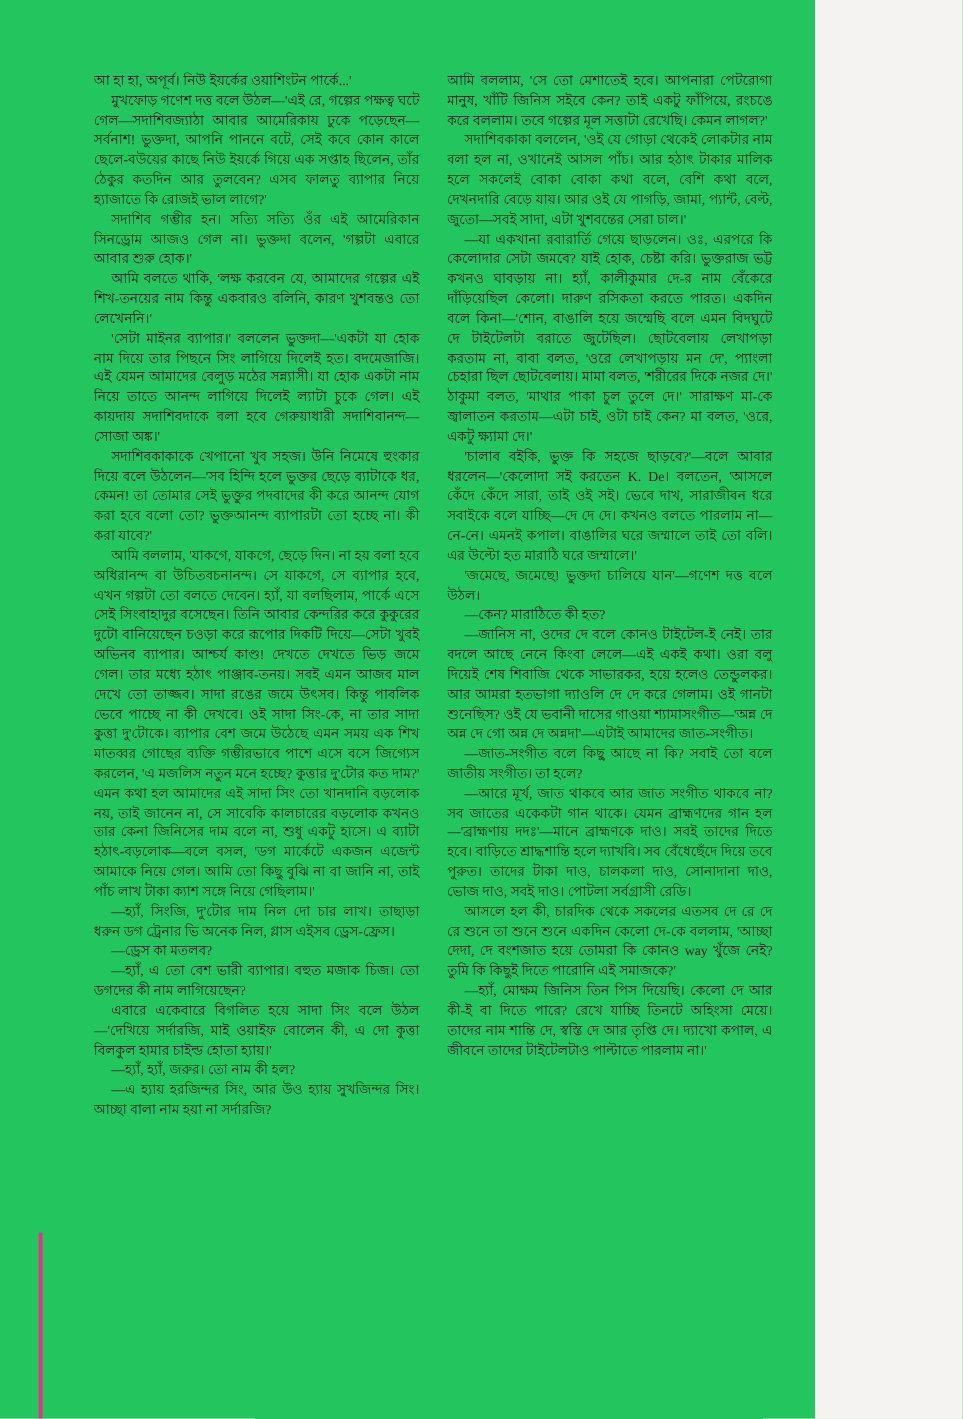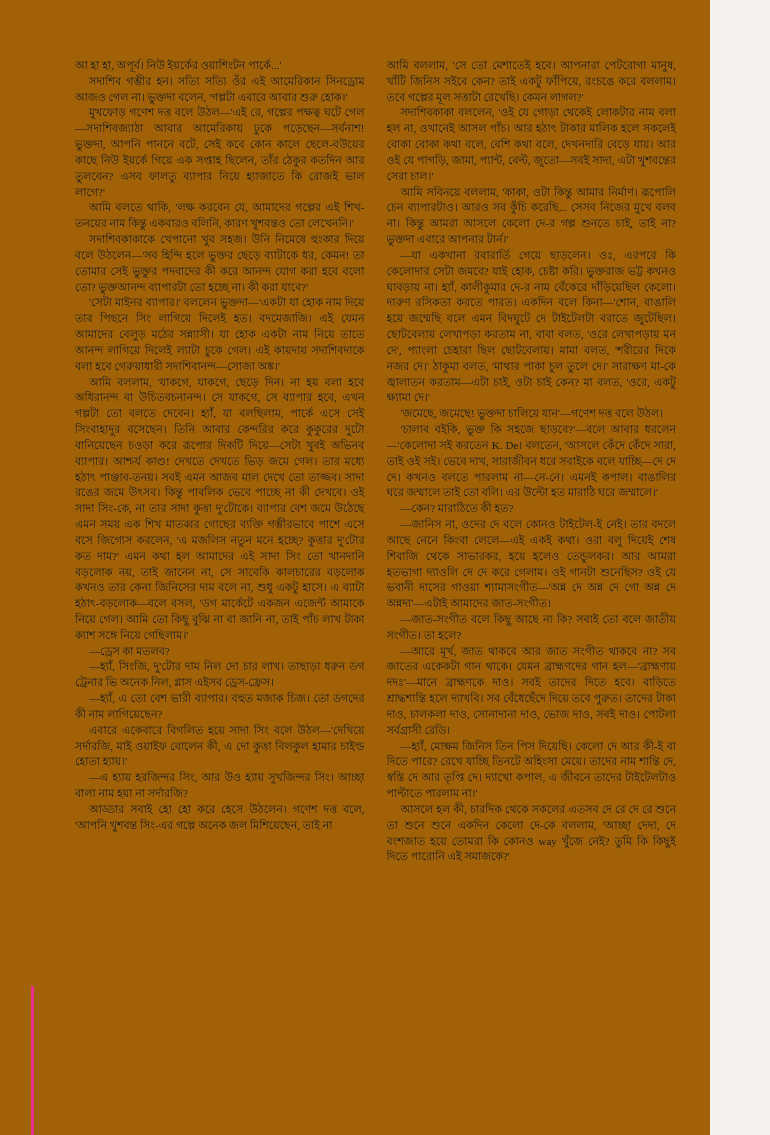--- a/index.html
+++ b/index.html
@@ -3,22 +3,22 @@
 <meta charset="utf-8">
 <style>
   * { margin: 0; padding: 0; box-sizing: border-box; }
   html, body {
     width: 770px; height: 1135px;
     background: #f4f3f1;
     font-family: "Liberation Serif", serif;
   }
   .page {
     position: relative;
-    width: 710px; height: 1135px;
-    background: #a16207;
+    width: 652px; height: 1135px;
+    background: #22c55e;
     overflow: hidden;
     color: #1c1c1c;
   }
   .columns {
     position: absolute;
     left: 75px; top: 58px; right: 34px; bottom: 26px;
     display: flex;
     gap: 22px;
   }
   .column {
@@ -60,42 +60,41 @@
 
   <div class="margin-accent-line" style="background: rgb(233, 48, 143);"></div>
 
   <div class="rotated-label">
     
   </div>
 
   <div class="columns">
     <div class="column">
         <p>আ হা হা, অপূর্ব। নিউ ইয়র্কের ওয়াশিংটন পার্কে...'</p>
+        <p>মুখফোড় গণেশ দত্ত বলে উঠল—'এই রে, গল্পের পক্ষত্ব ঘটে গেল—সদাশিবজ্যাঠা আবার আমেরিকায় ঢুকে পড়েছেন—সর্বনাশ! ভুক্তদা, আপনি পাননে বটে, সেই কবে কোন কালে ছেলে-বউয়ের কাছে নিউ ইয়র্কে গিয়ে এক সপ্তাহ ছিলেন, তাঁর ঠেকুর কতদিন আর তুলবেন? এসব ফালতু ব্যাপার নিয়ে হ্যাজাতে কি রোজই ভাল লাগে?'</p>
         <p>সদাশিব গম্ভীর হন। সত্যি সত্যি ওঁর এই আমেরিকান সিনড্রোম আজও গেল না। ভুক্তদা বলেন, 'গল্পটা এবারে আবার শুরু হোক।'</p>
-        <p>মুখফোড় গণেশ দত্ত বলে উঠল—'এই রে, গল্পের পক্ষত্ব ঘটে গেল—সদাশিবজ্যাঠা আবার আমেরিকায় ঢুকে পড়েছেন—সর্বনাশ! ভুক্তদা, আপনি পাননে বটে, সেই কবে কোন কালে ছেলে-বউয়ের কাছে নিউ ইয়র্কে গিয়ে এক সপ্তাহ ছিলেন, তাঁর ঠেকুর কতদিন আর তুলবেন? এসব ফালতু ব্যাপার নিয়ে হ্যাজাতে কি রোজই ভাল লাগে?'</p>
         <p>আমি বলতে থাকি, 'লক্ষ করবেন যে, আমাদের গল্পের এই শিখ-তনয়ের নাম কিন্তু একবারও বলিনি, কারণ খুশবন্তও তো লেখেননি।'</p>
+        <p>'সেটা মাইনর ব্যাপার।' বললেন ভুক্তদা—'একটা যা হোক নাম দিয়ে তার পিছনে সিং লাগিয়ে দিলেই হত। বদমেজাজি। এই যেমন আমাদের বেলুড় মঠের সন্ন্যাসী। যা হোক একটা নাম নিয়ে তাতে আনন্দ লাগিয়ে দিলেই ল্যাটা চুকে গেল। এই কায়দায় সদাশিবদাকে বলা হবে গেরুয়াধারী সদাশিবানন্দ—সোজা অঙ্ক।'</p>
         <p>সদাশিবকাকাকে খেপানো খুব সহজ। উনি নিমেষে হুংকার দিয়ে বলে উঠলেন—'সব হিন্দি হলে ভুক্তর ছেড়ে ব্যাটাকে ধর, কেমন! তা তোমার সেই ভুক্তুর পদবাদের কী করে আনন্দ যোগ করা হবে বলো তো? ভুক্তআনন্দ ব্যাপারটা তো হচ্ছে না। কী করা যাবে?'</p>
-        <p>'সেটা মাইনর ব্যাপার।' বললেন ভুক্তদা—'একটা যা হোক নাম দিয়ে তার পিছনে সিং লাগিয়ে দিলেই হত। বদমেজাজি। এই যেমন আমাদের বেলুড় মঠের সন্ন্যাসী। যা হোক একটা নাম নিয়ে তাতে আনন্দ লাগিয়ে দিলেই ল্যাটা চুকে গেল। এই কায়দায় সদাশিবদাকে বলা হবে গেরুয়াধারী সদাশিবানন্দ—সোজা অঙ্ক।'</p>
         <p>আমি বললাম, 'যাকগে, যাকগে, ছেড়ে দিন। না হয় বলা হবে অধিরানন্দ বা উচিতবচনানন্দ। সে যাকগে, সে ব্যাপার হবে, এখন গল্পটা তো বলতে দেবেন। হ্যাঁ, যা বলছিলাম, পার্কে এসে সেই সিংবাহাদুর বসেছেন। তিনি আবার কেন্দরির করে কুকুরের দুটো বানিয়েছেন চওড়া করে রূপোর দিকটি দিয়ে—সেটা খুবই অভিনব ব্যাপার। আশ্চর্য কাণ্ড! দেখতে দেখতে ভিড় জমে গেল। তার মধ্যে হঠাৎ পাঞ্জাব-তনয়। সবই এমন আজব মাল দেখে তো তাজ্জব। সাদা রঙের জমে উৎসব। কিন্তু পাবলিক ভেবে পাচ্ছে না কী দেখবে। ওই সাদা সিং-কে, না তার সাদা কুত্তা দু'টোকে। ব্যাপার বেশ জমে উঠেছে এমন সময় এক শিখ মাতব্বর গোছের ব্যক্তি গম্ভীরভাবে পাশে এসে বসে জিগ্যেস করলেন, 'এ মজলিস নতুন মনে হচ্ছে? কুত্তার দু'টোর কত দাম?' এমন কথা হল আমাদের এই সাদা সিং তো খানদানি বড়লোক নয়, তাই জানেন না, সে সাবেকি কালচারের বড়লোক কখনও তার কেনা জিনিসের দাম বলে না, শুধু একটু হাসে। এ ব্যাটা হঠাৎ-বড়লোক—বলে বসল, 'ডগ মার্কেটে একজন এজেন্ট আমাকে নিয়ে গেল। আমি তো কিছু বুঝি না বা জানি না, তাই পাঁচ লাখ টাকা ক্যাশ সঙ্গে নিয়ে গেছিলাম।'</p>
+        <p>—হ্যাঁ, সিংজি, দু'টোর দাম নিল দো চার লাখ। তাছাড়া ধরুন ডগ ট্রেনার ভি অনেক নিল, গ্লাস এইসব ড্রেস-ফ্রেস।</p>
         <p>—ড্রেস কা মতলব?</p>
-        <p>—হ্যাঁ, সিংজি, দু'টোর দাম নিল দো চার লাখ। তাছাড়া ধরুন ডগ ট্রেনার ভি অনেক নিল, গ্লাস এইসব ড্রেস-ফ্রেস।</p>
         <p>—হ্যাঁ, এ তো বেশ ভারী ব্যাপার। বহুত মজাক চিজ। তো ডগদের কী নাম লাগিয়েছেন?</p>
         <p>এবারে একেবারে বিগলিত হয়ে সাদা সিং বলে উঠল—'দেখিয়ে সর্দারজি, মাই ওয়াইফ বোলেন কী, এ দো কুত্তা বিলকুল হামার চাইল্ড হোতা হ্যায়।'</p>
+        <p>—হ্যাঁ, হ্যাঁ, জরুর। তো নাম কী হল?</p>
         <p>—এ হ্যায় হরজিন্দর সিং, আর উও হ্যায় সুখজিন্দর সিং। আচ্ছা বালা নাম হয়া না সর্দারজি?</p>
-        <p>আড্ডার সবাই হো হো করে হেসে উঠলেন। গণেশ দত্ত বলে, 'আপনি খুশবন্ত সিং-এর গল্পে অনেক জল মিশিয়েছেন, তাই না</p>
       </div>
     <div class="column">
         <p>আমি বললাম, 'সে তো মেশাতেই হবে। আপনারা পেটরোগা মানুষ, খাঁটি জিনিস সইবে কেন? তাই একটু ফাঁপিয়ে, রংচঙে করে বললাম। তবে গল্পের মূল সত্তাটা রেখেছি। কেমন লাগল?'</p>
         <p>সদাশিবকাকা বললেন, 'ওই যে গোড়া থেকেই লোকটার নাম বলা হল না, ওখানেই আসল পাঁচ। আর হঠাৎ টাকার মালিক হলে সকলেই বোকা বোকা কথা বলে, বেশি কথা বলে, দেখনদারি বেড়ে যায়। আর ওই যে পাগড়ি, জামা, প্যান্ট, বেল্ট, জুতো—সবই সাদা, এটা খুশবন্তের সেরা চাল।'</p>
-        <p>আমি সবিনয়ে বললাম, 'কাকা, ওটা কিন্তু আমার নির্মাণ। রূপোলি চেন ব্যাপারটাও। আরও সব কুঁচি করেছি... সেসব নিজের মুখে বলব না। কিন্তু আমরা আসলে কেলো দে-র গল্প শুনতে চাই, তাই না? ভুক্তদা এবারে আপনার টার্ন।'</p>
         <p>—যা একখানা রবারার্তি গেয়ে ছাড়লেন। ওঃ, এরপরে কি কেলোদার সেটা জমবে? যাই হোক, চেষ্টা করি। ভুক্তরাজ ভট্ট কখনও ঘাবড়ায় না। হ্যাঁ, কালীকুমার দে-র নাম বেঁকেরে দাঁড়িয়েছিল কেলো। দারুণ রসিকতা করতে পারত। একদিন বলে কিনা—'শোন, বাঙালি হয়ে জম্মেছি বলে এমন বিদঘুটে দে টাইটেলটা বরাতে জুটেছিল। ছোটবেলায় লেখাপড়া করতাম না, বাবা বলত, 'ওরে লেখাপড়ায় মন দে', প্যাংলা চেহারা ছিল ছোটবেলায়। মামা বলত, 'শরীরের দিকে নজর দে।' ঠাকুমা বলত, 'মাথার পাকা চুল তুলে দে।' সারাক্ষণ মা-কে জ্বালাতন করতাম—এটা চাই, ওটা চাই কেন? মা বলত, 'ওরে, একটু ক্ষ্যামা দে।'</p>
+        <p>'চালাব বইকি, ভুক্ত কি সহজে ছাড়বে?'—বলে আবার ধরলেন—'কেলোদা সই করতেন K. De। বলতেন, 'আসলে কেঁদে কেঁদে সারা, তাই ওই সই। ভেবে দাখ, সারাজীবন ধরে সবাইকে বলে যাচ্ছি—দে দে দে। কখনও বলতে পারলাম না—নে-নে। এমনই কপাল। বাঙালির ঘরে জম্মালে তাই তো বলি। এর উল্টো হত মারাঠি ঘরে জম্মালে।'</p>
         <p>'জমেছে, জমেছে! ভুক্তদা চালিয়ে যান'—গণেশ দত্ত বলে উঠল।</p>
-        <p>'চালাব বইকি, ভুক্ত কি সহজে ছাড়বে?'—বলে আবার ধরলেন—'কেলোদা সই করতেন K. De। বলতেন, 'আসলে কেঁদে কেঁদে সারা, তাই ওই সই। ভেবে দাখ, সারাজীবন ধরে সবাইকে বলে যাচ্ছি—দে দে দে। কখনও বলতে পারলাম না—নে-নে। এমনই কপাল। বাঙালির ঘরে জম্মালে তাই তো বলি। এর উল্টো হত মারাঠি ঘরে জম্মালে।'</p>
         <p>—কেন? মারাঠিতে কী হত?</p>
         <p>—জানিস না, ওদের দে বলে কোনও টাইটেল-ই নেই। তার বদলে আছে নেনে কিংবা লেলে—এই একই কথা। ওরা বলু দিয়েই শেষ শিবাজি থেকে সাভারকর, হয়ে হলেও তেন্ডুলকর। আর আমরা হতভাগা দ্যাওলি দে দে করে গেলাম। ওই গানটা শুনেছিস? ওই যে ভবানী দাসের গাওয়া শ্যামাসংগীত—'অন্ন দে অন্ন দে গো অন্ন দে অন্নদা'—এটাই আমাদের জাত-সংগীত।</p>
         <p>—জাত-সংগীত বলে কিছু আছে না কি? সবাই তো বলে জাতীয় সংগীত। তা হলে?</p>
         <p>—আরে মূর্খ, জাত থাকবে আর জাত সংগীত থাকবে না? সব জাতের একেকটা গান থাকে। যেমন ব্রাহ্মণদের গান হল—'ব্রাহ্মণায় দদঃ'—মানে ব্রাহ্মণকে দাও। সবই তাদের দিতে হবে। বাড়িতে শ্রাদ্ধশান্তি হলে দ্যাখবি। সব বেঁধেছেঁদে দিয়ে তবে পুরুত। তাদের টাকা দাও, চালকলা দাও, সোনাদানা দাও, ভোজ দাও, সবই দাও। পোটলা সর্বগ্রাসী রেডি।</p>
+        <p>আসলে হল কী, চারদিক থেকে সকলের এতসব দে রে দে রে শুনে তা শুনে শুনে একদিন কেলো দে-কে বললাম, 'আচ্ছা দেদা, দে বংশজাত হয়ে তোমরা কি কোনও way খুঁজে নেই? তুমি কি কিছুই দিতে পারোনি এই সমাজকে?'</p>
         <p>—হ্যাঁ, মোক্ষম জিনিস তিন পিস দিয়েছি। কেলো দে আর কী-ই বা দিতে পারে? রেখে যাচ্ছি তিনটে অহিংসা মেয়ে। তাদের নাম শান্তি দে, স্বস্তি দে আর তৃপ্তি দে। দ্যাখো কপাল, এ জীবনে তাদের টাইটেলটাও পাল্টাতে পারলাম না।'</p>
-        <p>আসলে হল কী, চারদিক থেকে সকলের এতসব দে রে দে রে শুনে তা শুনে শুনে একদিন কেলো দে-কে বললাম, 'আচ্ছা দেদা, দে বংশজাত হয়ে তোমরা কি কোনও way খুঁজে নেই? তুমি কি কিছুই দিতে পারোনি এই সমাজকে?'</p>
       </div>
   </div>
 
 </div>
 
 </body></html>

